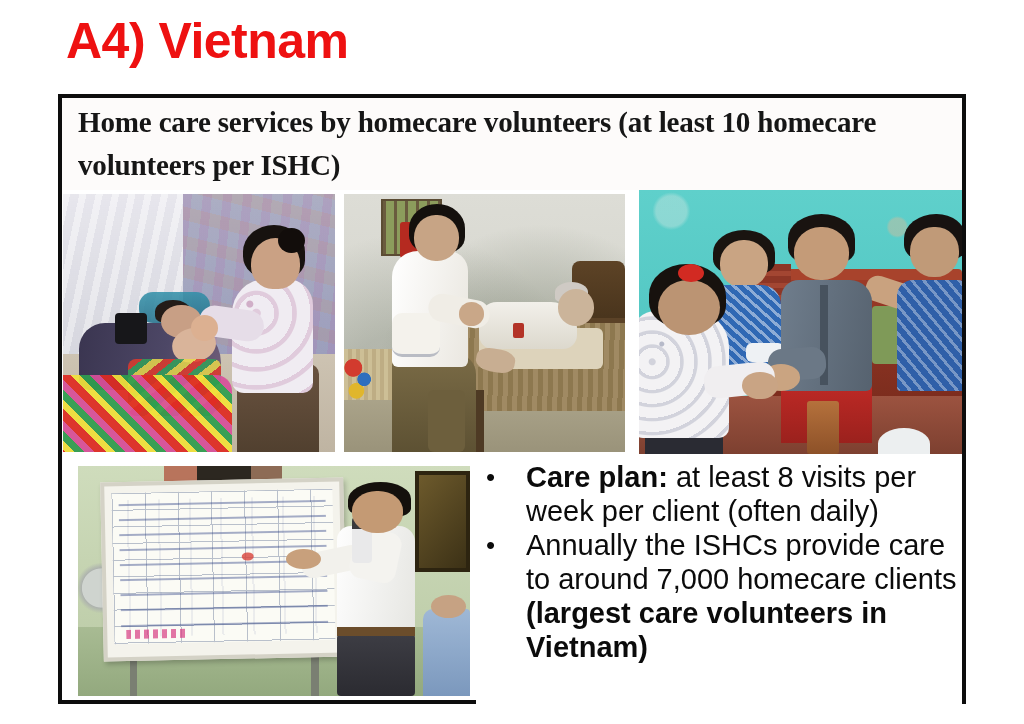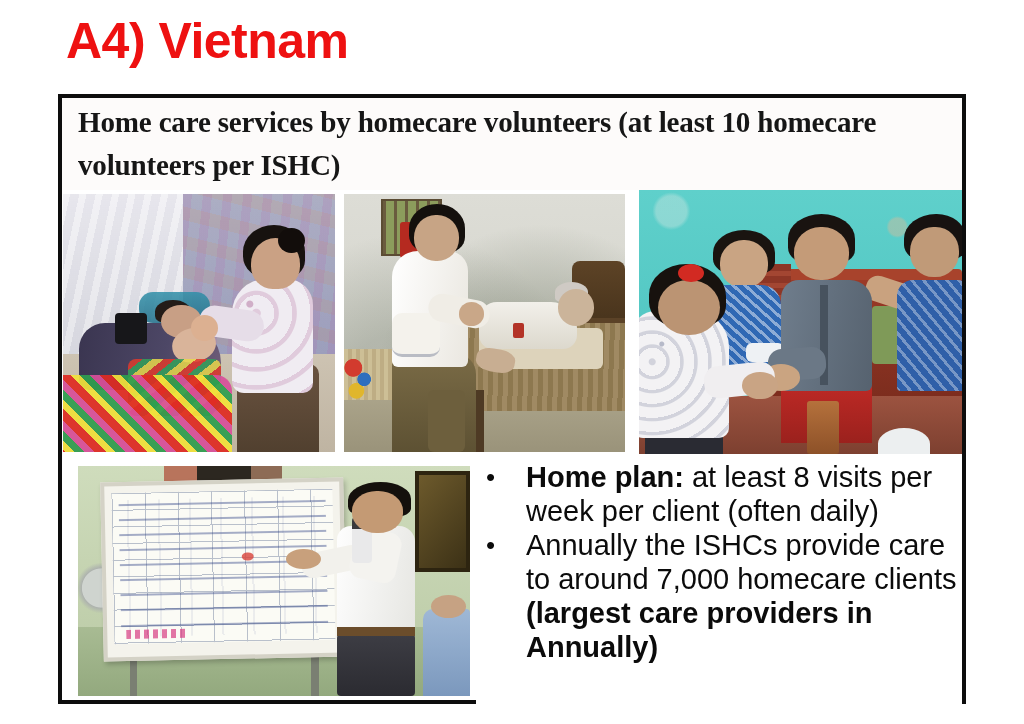--- a/index.html
+++ b/index.html
@@ -518,23 +518,23 @@
       <div class="ph p4-mic"></div>
       <div class="ph p4-mhair"></div>
       <div class="ph p4-mhead"></div>
     </div>
   </div>
 
   <div class="bullets">
 
     <div class="bullet-row">
       <div class="bullet-dot">•</div>
-      <div class="bullet-body"><b>Home plan:</b><span> at least 8 visits per week per client (often daily)</span></div>
+      <div class="bullet-body"><b>Care plan:</b><span> at least 8 visits per week per client (often daily)</span></div>
     </div>
 
     <div class="bullet-row">
       <div class="bullet-dot">•</div>
-      <div class="bullet-body"><span>Annually  the ISHCs provide care to around 7,000 homecare clients </span><b>(largest care providers in Annually)</b></div>
+      <div class="bullet-body"><span>Annually  the ISHCs provide care to around 7,000 homecare clients </span><b>(largest care volunteers in Vietnam)</b></div>
     </div>
 
   </div>
 
 </div>
 
 </body></html>

